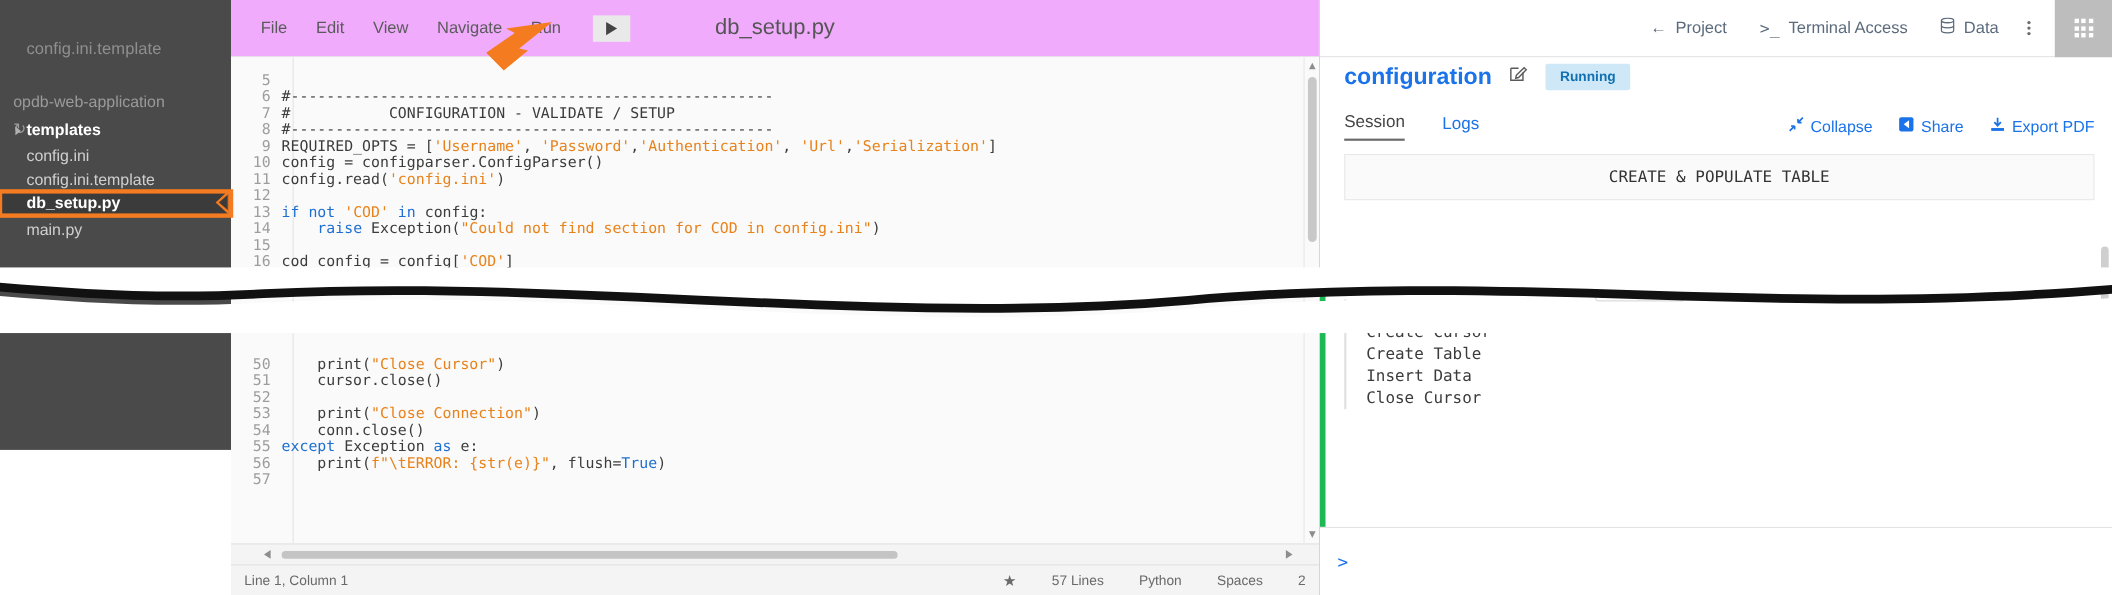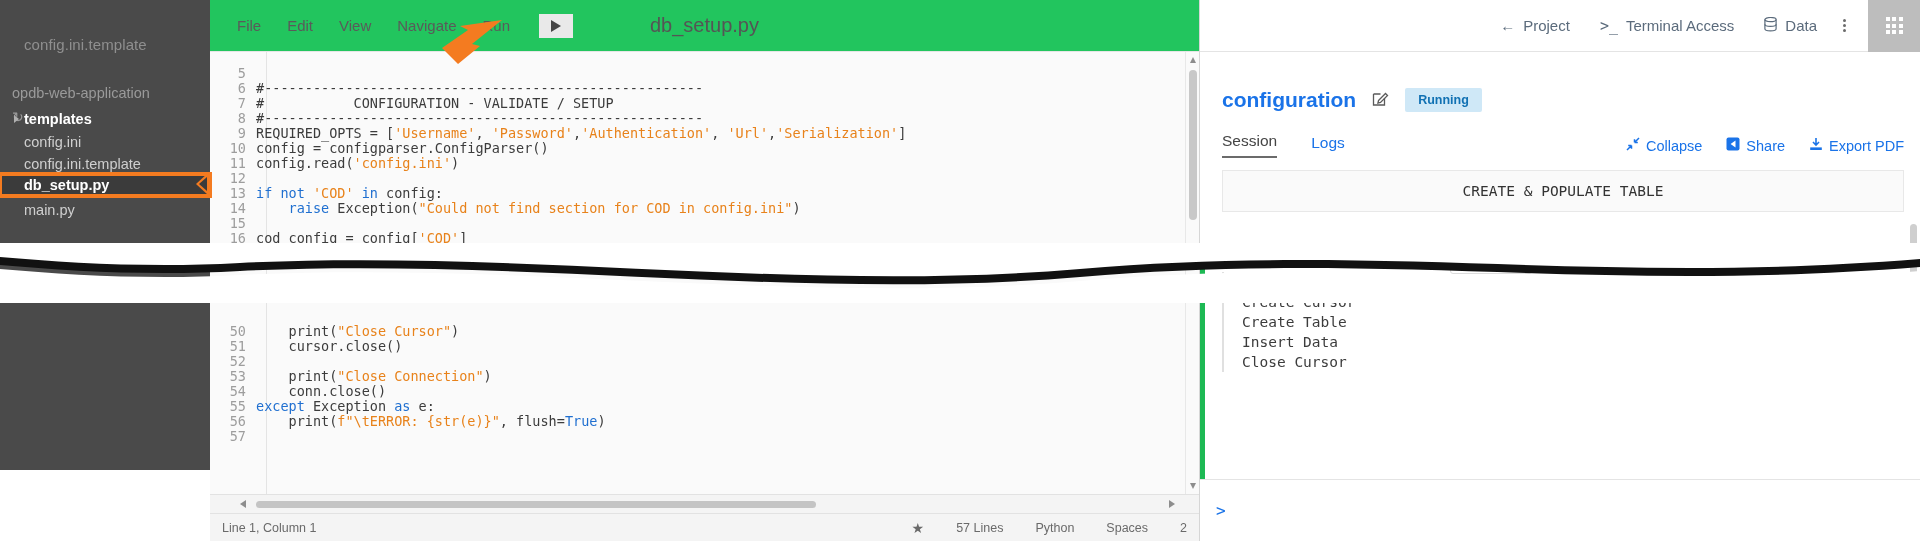--- a/index.html
+++ b/index.html
@@ -6,21 +6,21 @@
   html, body {
     width: 1920px; height: 541px;
     font-family: "Liberation Sans", sans-serif;
     background: #ffffff;
     overflow: hidden;
   }
   .app { position: relative; width: 1920px; height: 541px; display: flex; }
 
   
   .sidebar {
-    width: 210px; height: 470px; background: #4a4a4a;
+    width: 210px; height: 409px; background: #4a4a4a;
     position: relative; flex: 0 0 210px;
     color: #d8d8d8; font-size: 14.5px;
   }
   .sb-ghost {
     position: absolute; left: 24px; top: 36px;
     color: #8f8f8f; font-size: 15px; letter-spacing: .1px;
   }
   .sb-project {
     position: absolute; left: 12px; top: 85px;
     color: #9a9a9a; font-size: 14.5px;
@@ -60,21 +60,21 @@
     border-right: 8px solid #3b3b3b;
   }
 
   
   .editor-col {
     flex: 1 1 auto; height: 541px; position: relative;
     display: flex; flex-direction: column; background: #ffffff;
     border-right: 1px solid #d6d6d6;
   }
   .menubar {
-    height: 52px; flex: 0 0 52px; background: #22c55e;
+    height: 52px; flex: 0 0 52px; background: #f0abfc;
     display: flex; align-items: center; position: relative;
     border-bottom: 1px solid #e6e6e6;
   }
   .menu-item {
     font-size: 15px; color: #5a5a5a; padding: 0 13px; line-height: 52px;
     cursor: default;
   }
   .menu-item:first-child { margin-left: 14px; }
   .run-btn {
     width: 34px; height: 24px; background: #e9e9e9; margin-left: 16px;
@@ -159,21 +159,21 @@
            display: flex; flex-direction: column; gap: 2px; align-items: center; }
   .kebab i { width: 3px; height: 3px; background: #6b6b6b; border-radius: 50%; display: block; }
   .grid-btn {
     width: 52px; height: 52px; background: #bdbdbd; margin-left: 22px;
     display: flex; align-items: center; justify-content: center;
   }
   .grid-glyph { display: grid; grid-template-columns: repeat(3, 4px); gap: 2.5px; }
   .grid-glyph i { width: 4px; height: 4px; background: #ffffff; display: block; }
 
   .panel-body { flex: 1 1 auto; position: relative; padding: 0 16px 0 22px; }
-  .title-row { display: flex; align-items: center; gap: 16px; margin-top: 36px; }
+  .title-row { display: flex; align-items: flex-start; gap: 16px; margin-top: 6px; }
   .cfg-title { font-size: 21px; color: #1a73e8; font-weight: bold; }
   .edit-ico { color: #5a5a5a; }
   .badge {
     background: #cfe8f7; color: #1171b3; font-size: 12.5px; font-weight: bold;
     padding: 5px 13px; border-radius: 2px;
   }
   .meta-row { margin-top: 9px; font-size: 14.5px; color: #5f5f5f; }
   .meta-row a { color: #1a73e8; text-decoration: none; }
 
   .tabs-row { margin-top: 14px; display: flex; align-items: flex-end; position: relative; height: 32px; }

